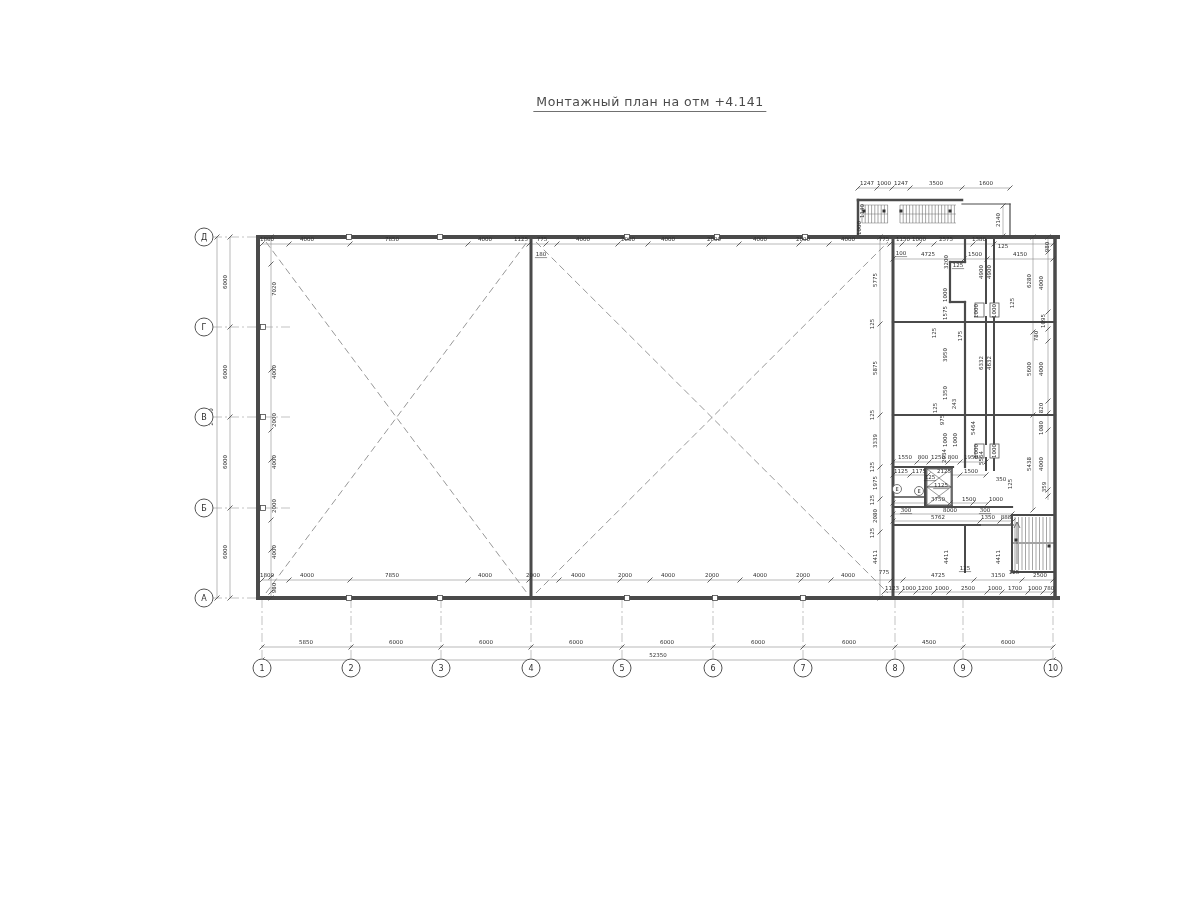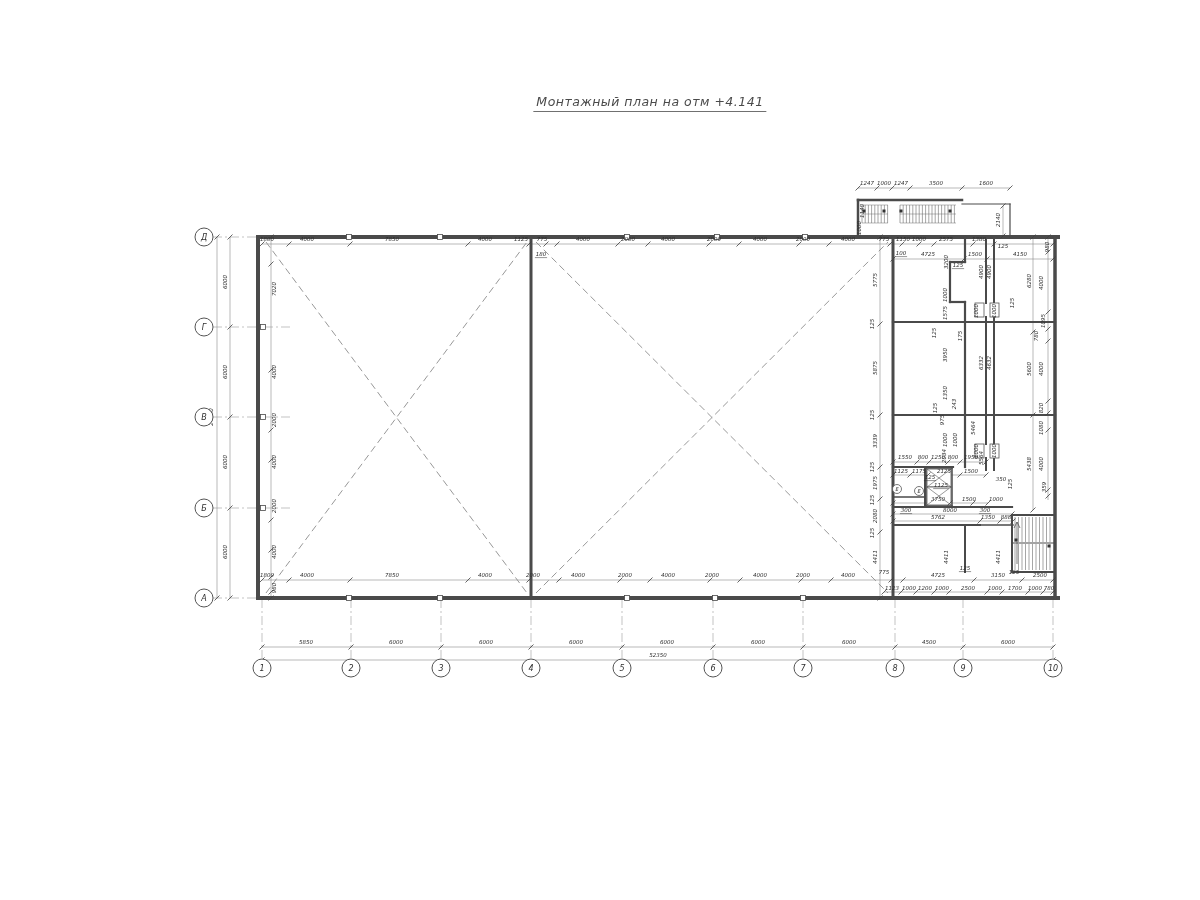--- a/index.html
+++ b/index.html
@@ -1,17 +1,17 @@
 <!DOCTYPE html>
 <html><head>
 <meta charset="utf-8">
 <style>
   html,body{margin:0;padding:0;background:#fff;}
   #sheet{position:relative;width:1200px;height:780px;background:#fff;overflow:hidden;
-         font-family:"DejaVu Sans",sans-serif;color:#333;font-style:italic;}
+         font-family:"DejaVu Sans",sans-serif;color:#333;}
   #plan-svg{position:absolute;left:0;top:0;}
   .drawing-title{position:absolute;left:650px;top:94px;transform:translateX(-50%);
     font-size:12.5px;letter-spacing:.5px;color:#4a4a4a;border-bottom:1px solid #707070;
     padding:0 3px 2px 3px;white-space:nowrap;}
   
   .tb{position:absolute;left:948px;top:813px;width:252px;height:80px;
       border-left:1.2px solid #3d3d3d;border-top:1.2px solid #3d3d3d;border-bottom:1.2px solid #3d3d3d;
       font-size:6px;color:#2f2f2f;}
   .tb .hl{position:absolute;height:0;border-top:0.9px solid #3d3d3d;}
   .tb .vl{position:absolute;width:0;border-left:0.9px solid #3d3d3d;}

